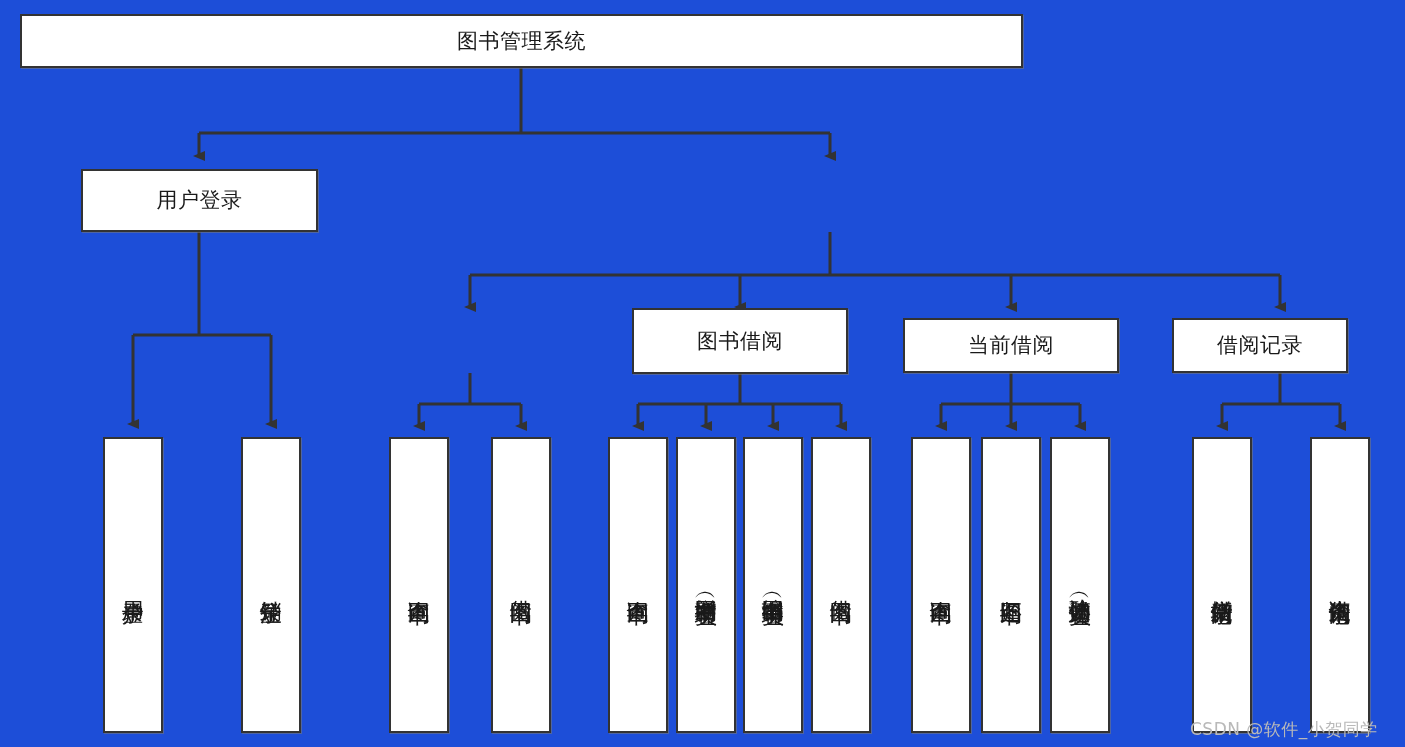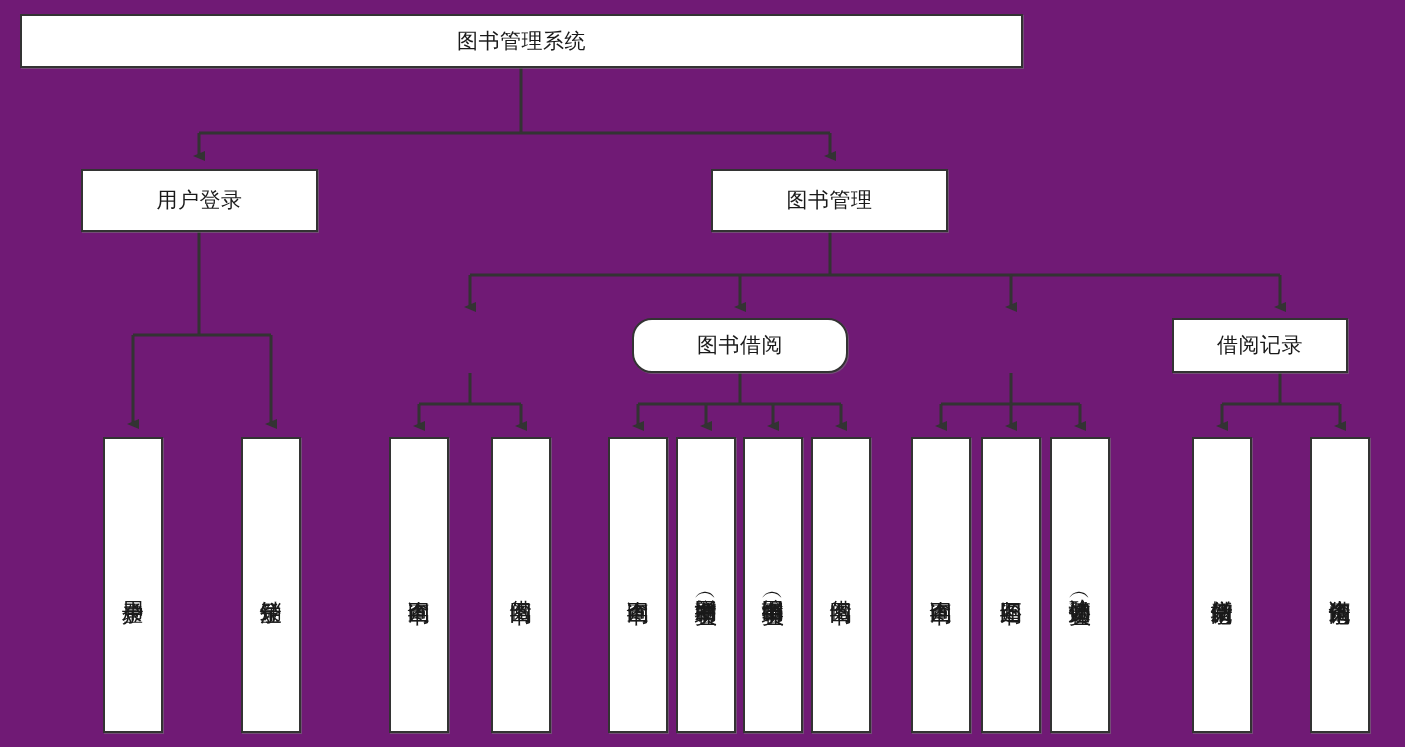--- a/index.html
+++ b/index.html
@@ -7,21 +7,21 @@
     padding: 0;
     background: #ffffff;
   }
   body {
     font-family: "DejaVu Sans", "Liberation Sans", sans-serif;
   }
   #canvas {
     position: relative;
     width: 1405px;
     height: 747px;
-    background: #701a75;
+    background: #1d4ed8;
     overflow: hidden;
   }
   #edges {
     position: absolute;
     left: 0;
     top: 0;
     width: 1405px;
     height: 747px;
   }
   .node {
@@ -113,26 +113,26 @@
     </g>
   </svg>
 
   <div class="node" style="left:20px; top:14px; width:1003px; height:54px;">
     <span class="node-label">图书管理系统</span>
   </div>
 
   <div class="node" style="left:81px; top:169px; width:237px; height:63px;">
     <span class="node-label">用户登录</span>
   </div>
-  <div class="node" style="left:711px; top:169px; width:237px; height:63px;">
-    <span class="node-label">图书管理</span>
+
+  <div class="node" style="left:632px; top:308px; width:216px; height:66px;">
+    <span class="node-label">图书借阅</span>
   </div>
-
-  <div class="node" style="left:632px; top:318px; width:216px; height:55px;border-radius:20px;">
-    <span class="node-label">图书借阅</span>
+  <div class="node" style="left:903px; top:318px; width:216px; height:55px;">
+    <span class="node-label">当前借阅</span>
   </div>
   <div class="node" style="left:1172px; top:318px; width:176px; height:55px;">
     <span class="node-label">借阅记录</span>
   </div>
 
   <div class="node vertical" style="left:103px; top:437px; width:60px; height:296px;">
     <span class="node-label">用户登录</span>
   </div>
   <div class="node vertical" style="left:241px; top:437px; width:60px; height:296px;">
     <span class="node-label">注销登录</span>
@@ -168,14 +168,15 @@
     <span class="node-label">确认归还（管理员）</span>
   </div>
 
   <div class="node vertical" style="left:1192px; top:437px; width:60px; height:296px;">
     <span class="node-label">新增借阅记录</span>
   </div>
   <div class="node vertical" style="left:1310px; top:437px; width:60px; height:296px;">
     <span class="node-label">查询借阅记录</span>
   </div>
 
+  <div class="watermark" style="left:1190px; top:718px;">CSDN @软件_小贺同学</div>
 
 </div>
 
 </body></html>

